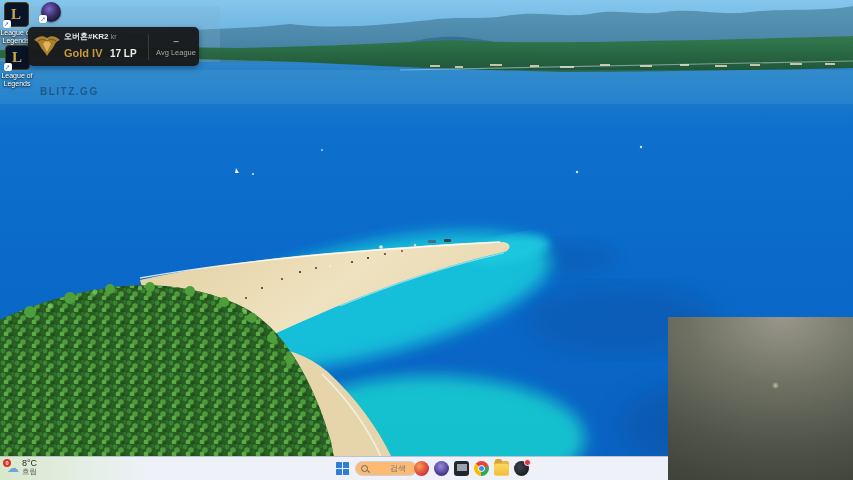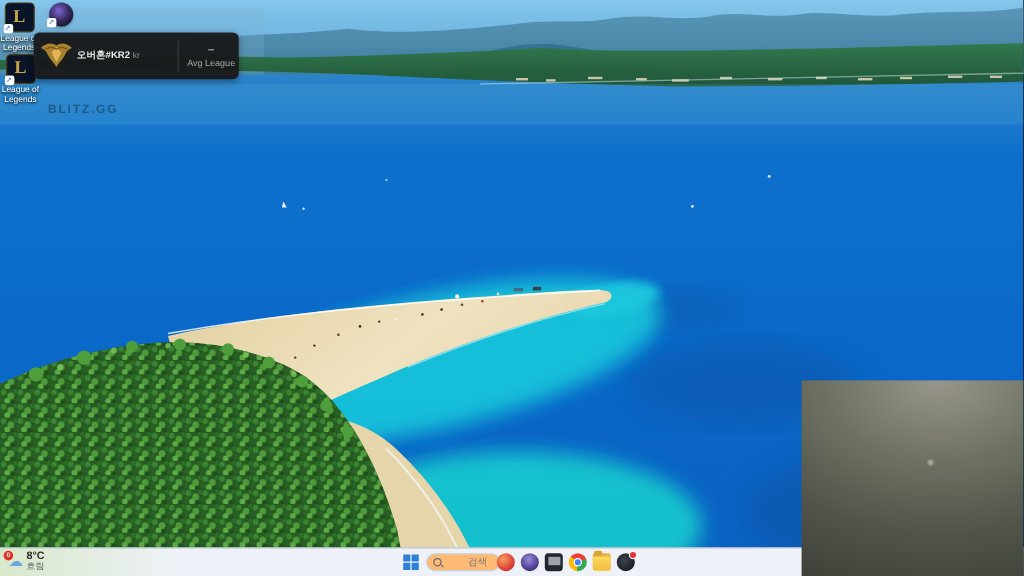--- a/index.html
+++ b/index.html
@@ -50,21 +50,21 @@
   
   .taskbar{position:absolute;left:0;right:0;bottom:0;height:23px;z-index:5;
     background:#eef2f8;border-top:1px solid rgba(90,110,130,.35);}
   .taskbar::before{content:"";position:absolute;left:0;top:0;width:150px;height:100%;
     background:linear-gradient(90deg,rgba(197,224,166,.55),rgba(197,224,166,0));}
   .weather{position:absolute;left:7px;top:2px;display:flex;gap:3px;align-items:center;}
   .weather .cloud{position:relative;font-size:12px;color:#6aa6dc;line-height:1;}
   .weather .badge{position:absolute;left:-4px;top:-3px;width:8px;height:8px;border-radius:50%;
     background:#e03024;color:#fff;font-size:5.5px;line-height:8px;text-align:center;font-weight:bold;}
   .weather .wtxt{line-height:1.05;}
-  .weather .temp{font-size:9px;color:#2a2a2a;font-weight:bold;}
+  .weather .temp{font-size:9px;color:#2a2a2a;font-weight:normal;}
   .weather .cond{font-size:7.5px;color:#5a5a5a;}
   .start{position:absolute;left:336px;top:5px;width:13px;height:13px;
     display:grid;grid-template-columns:6px 6px;grid-template-rows:6px 6px;gap:1px;}
   .start span{background:#2f7fd6;border-radius:0.5px;}
   .search{position:absolute;left:355px;top:4px;width:62px;height:15px;border-radius:8px;
     background:#fdba74;border:1px solid #c9d2db;display:flex;align-items:center;padding:0 5px;box-sizing:border-box;gap:16px;}
   .lens{width:5px;height:5px;border:1.2px solid #5d6974;border-radius:50%;position:relative;flex:0 0 auto;}
   .lens::after{content:"";position:absolute;width:3px;height:1.2px;background:#5d6974;
     right:-2.5px;bottom:-1px;transform:rotate(45deg);}
   .search input{border:none;outline:none;background:transparent;width:100%;
@@ -281,20 +281,24 @@
       <path d="M4,8 C8,4 13,3 17,6 C21,3 26,4 30,8 C27,9 25,11 24,14 C22,18 19,20 17,24
                C15,20 12,18 10,14 C9,11 7,9 4,8 Z" fill="#a9822f"></path>
       <path d="M17,7 L21,12 L17,20 L13,12 Z" fill="#e3b457"></path>
       <path d="M8,9 C11,7 14,7 17,9 C20,7 23,7 26,9" stroke="#6e521a" stroke-width="1" fill="none"></path>
     </svg>
     <div class="stats">
       <div class="row1">
         <span>오버혼#KR2</span>
         <span class="region">kr</span>
       </div>
+      <div class="row2">
+        <span class="tier">Gold IV</span>
+        <span class="lp">17 LP</span>
+      </div>
     </div>
     <div class="divider"></div>
     <div class="avg">
       <div class="avg-val">–</div>
       <div class="avg-lbl">Avg League</div>
     </div>
   </div>
 
   <div class="taskbar">
 

